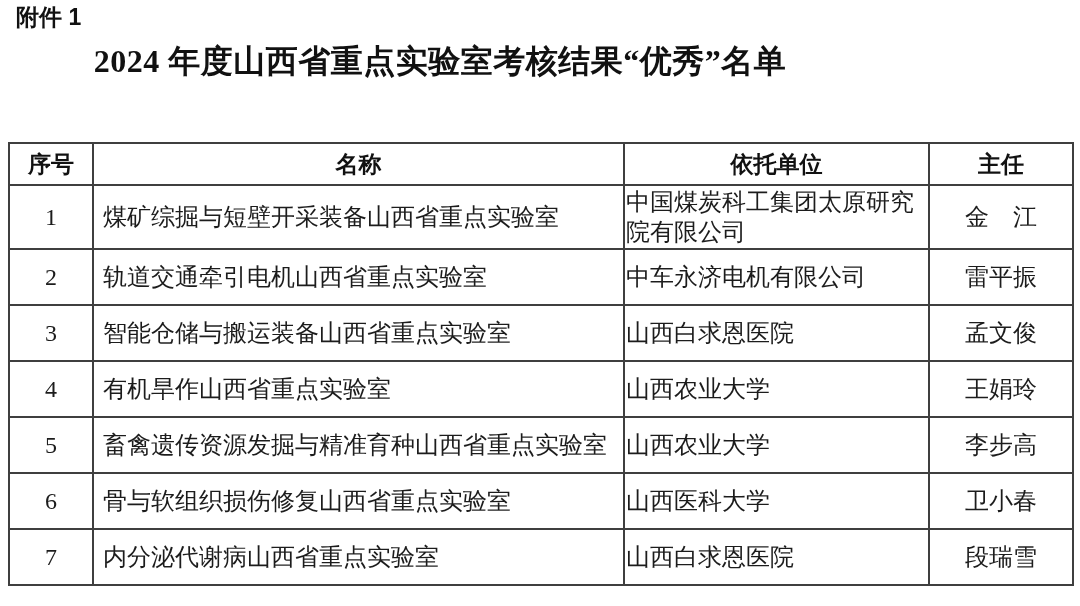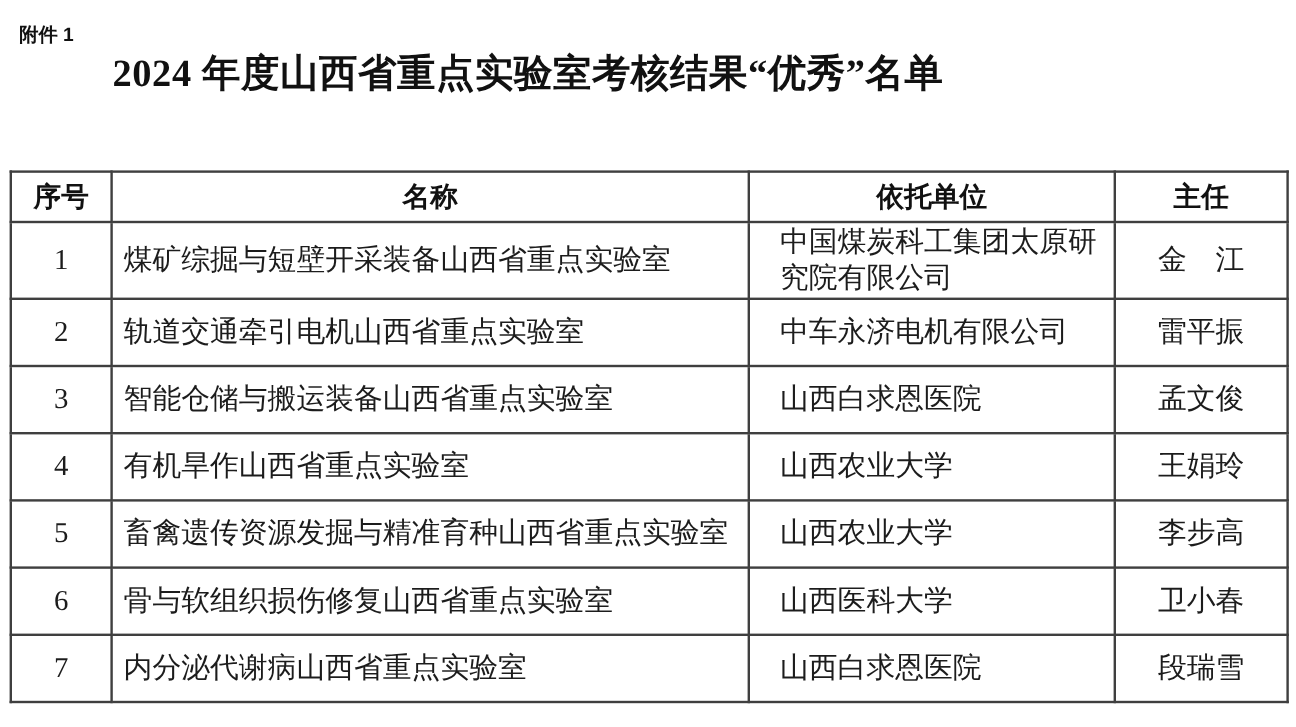--- a/index.html
+++ b/index.html
@@ -11,24 +11,24 @@
     width: 1080px;
     height: 606px;
     background: #ffffff;
     color: #1c1c1c;
     font-family: "Liberation Serif", "DejaVu Serif", serif;
     overflow: hidden;
   }
   .attachment-label {
     position: absolute;
     left: 16px;
-    top: 19px;
+    top: 2px;
     font-family: "Liberation Sans", "DejaVu Sans", sans-serif;
     font-weight: bold;
-    font-size: 16px;
+    font-size: 23px;
     color: #111111;
   }
   .page-title {
     position: absolute;
     left: 0;
     top: 40px;
     width: 880px;
     margin: 0;
     text-align: center;
     font-family: "Liberation Serif", "DejaVu Serif", serif;
@@ -64,21 +64,21 @@
   }
   table.results td {
     font-size: 24px;
     line-height: 30px;
     color: #1c1c1c;
   }
   tbody tr { height: 52px; }
   tbody tr.tall { height: 64px; }
   td.cell-index { text-align: center; padding: 0; }
   td.cell-name  { text-align: left; padding: 0 8px 0 9px; }
-  td.cell-org   { text-align: justify; padding: 0 14px 0 25px; }
+  td.cell-org   { text-align: justify; padding: 0 14px 0 1px; }
   td.cell-dir   { text-align: center; padding: 12px; }
 </style>
 </head>
 <body>
 
 <div>
 
   <div class="attachment-label">附件 1</div>
 
   <h1 class="page-title">2024 年度山西省重点实验室考核结果“优秀”名单</h1>

